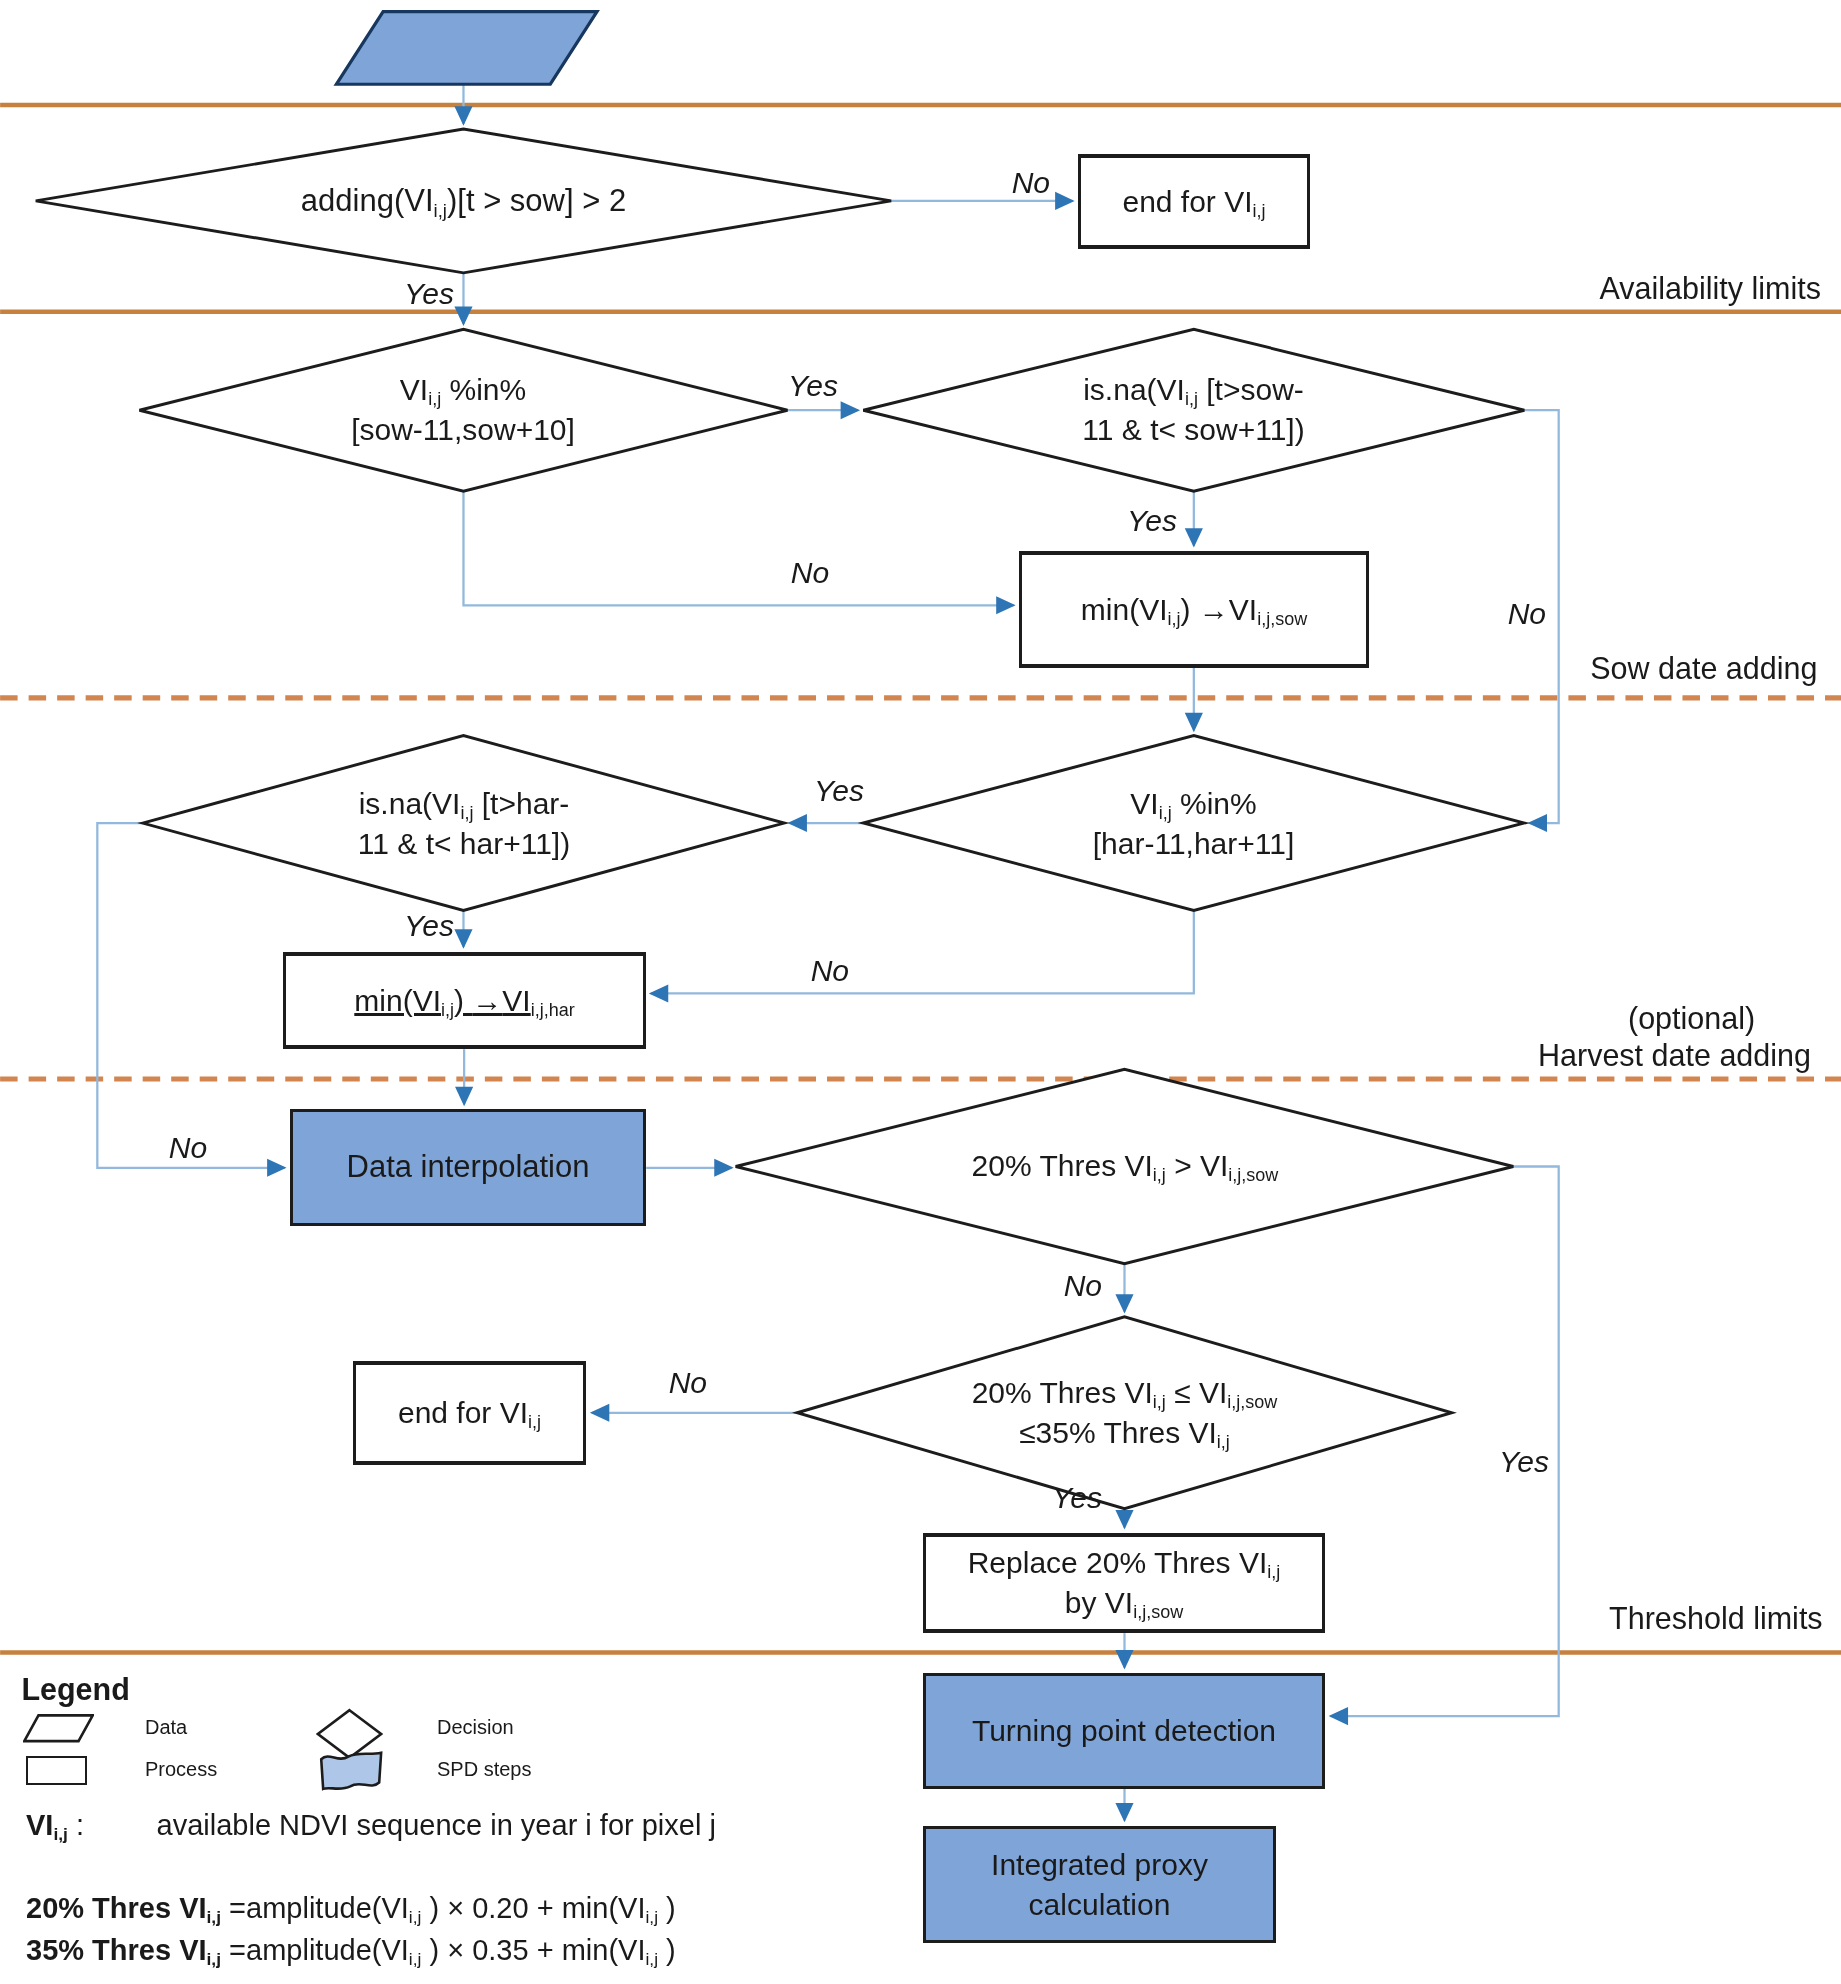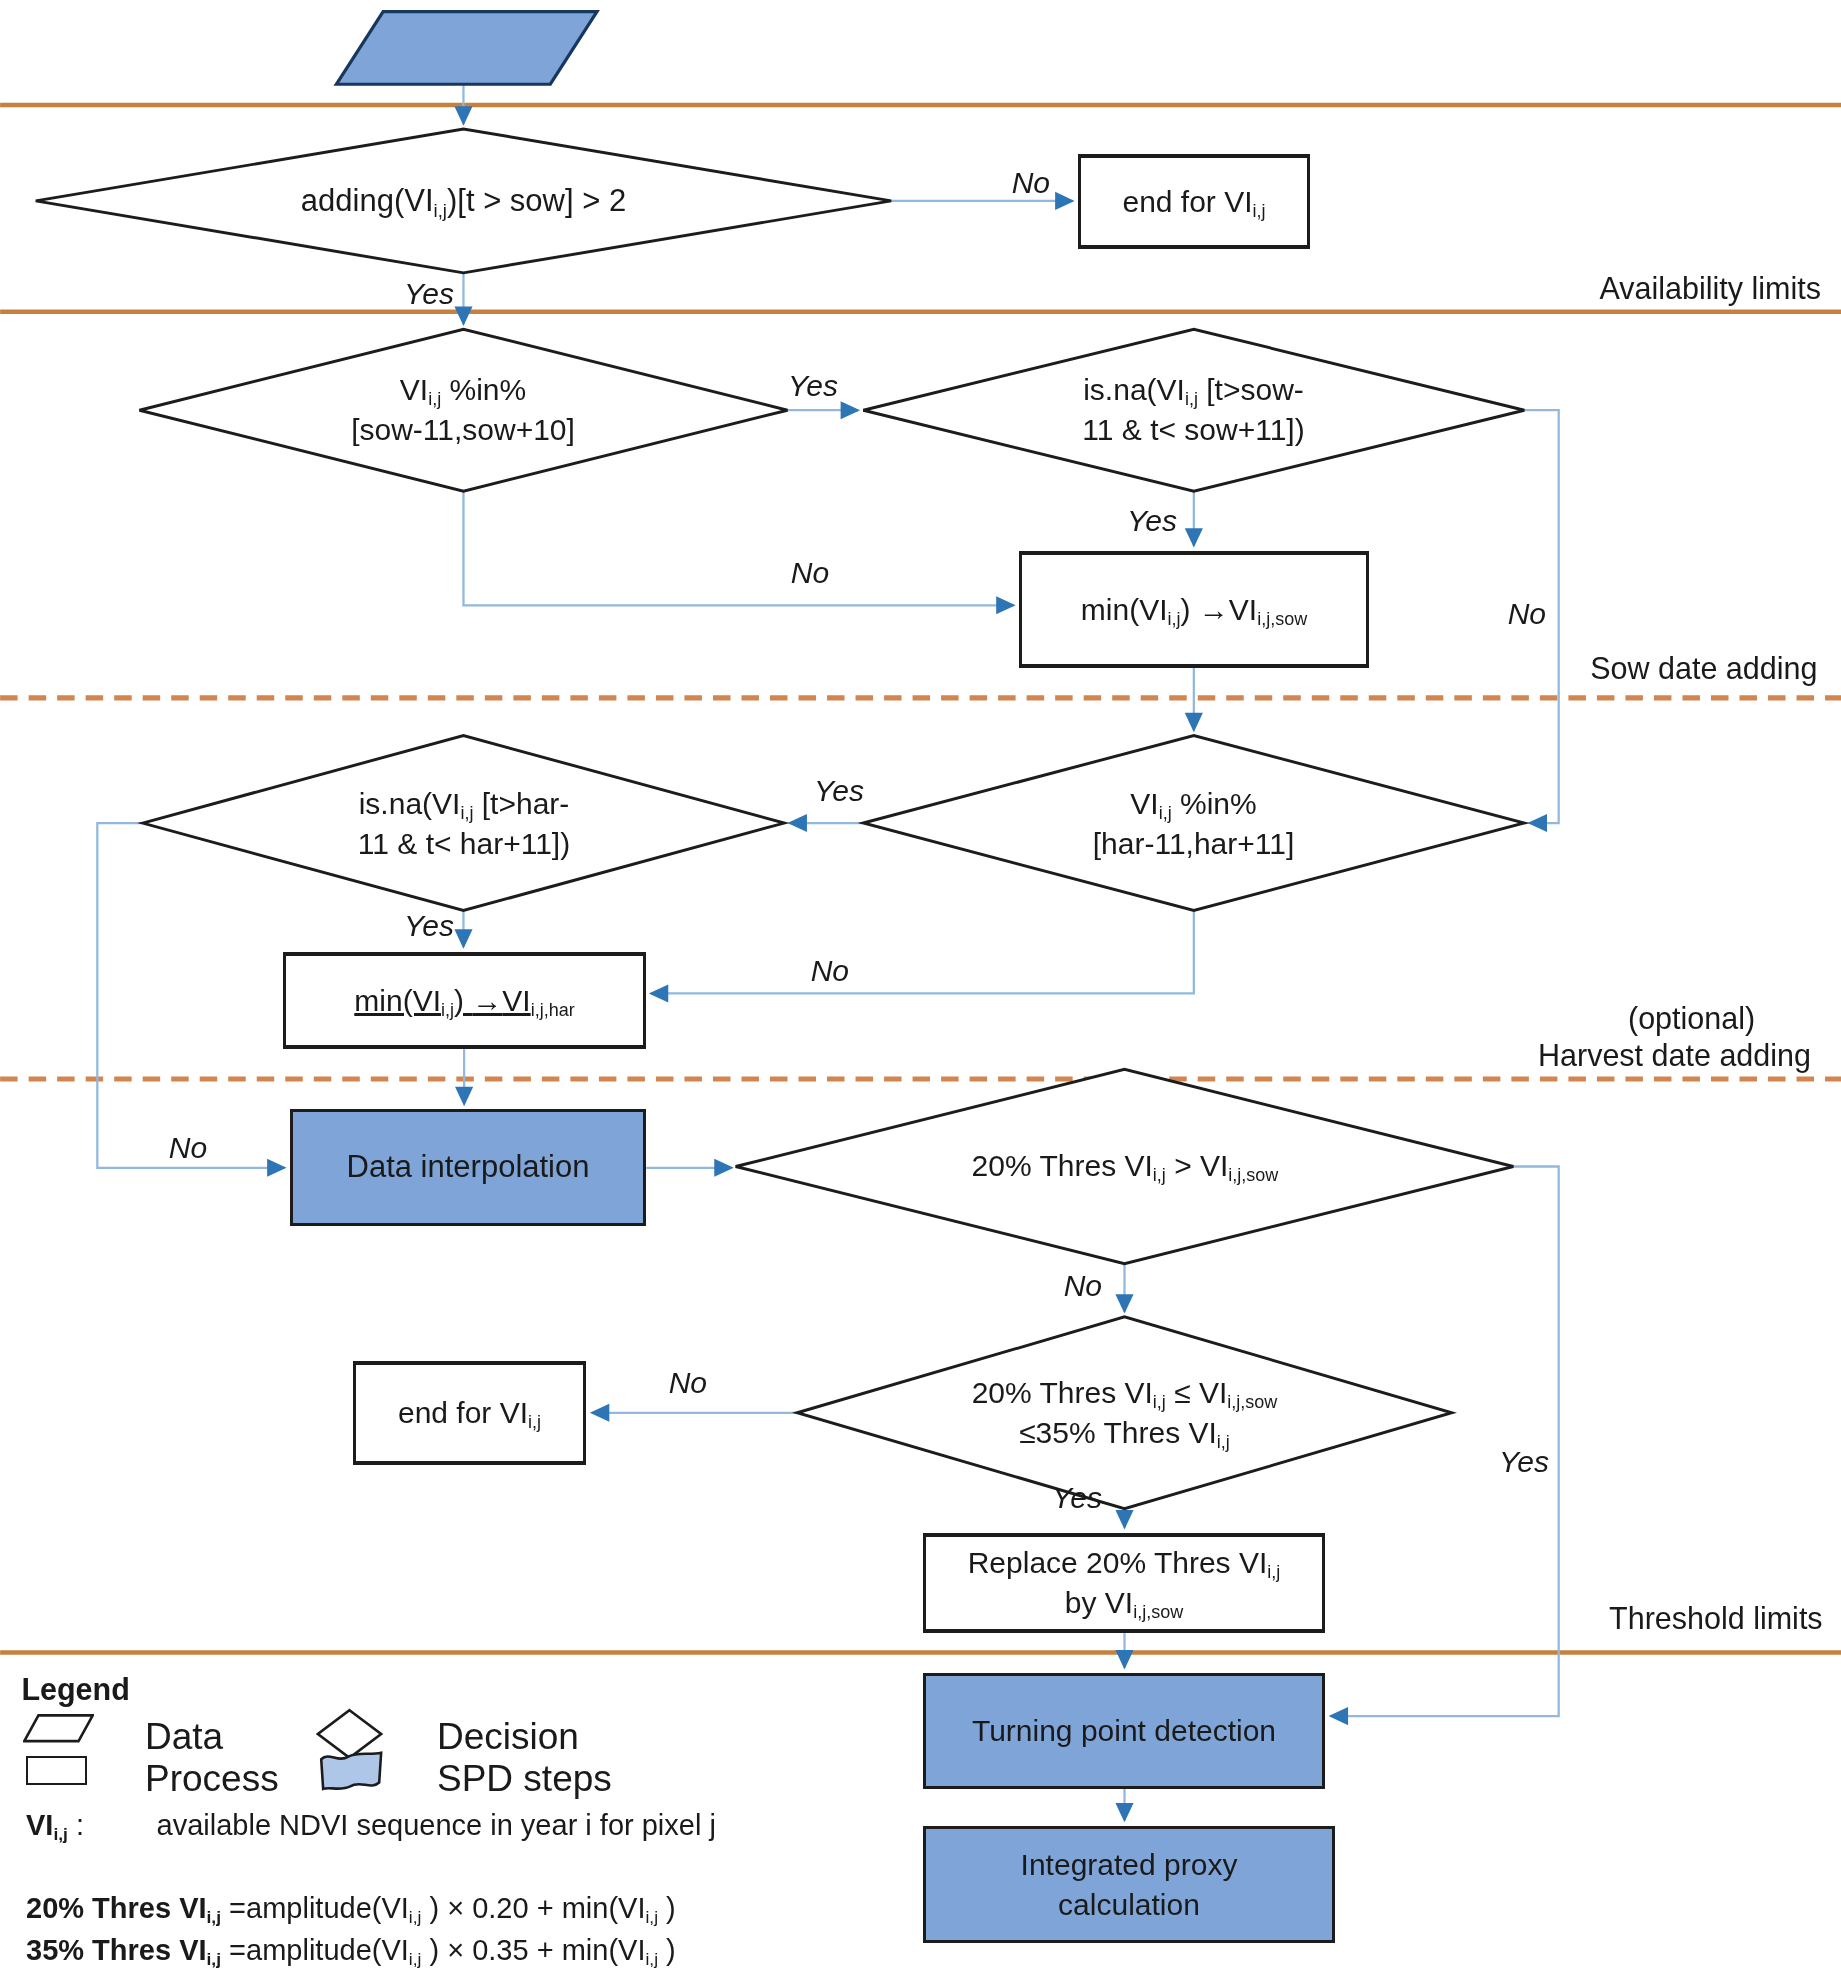--- a/index.html
+++ b/index.html
@@ -25,21 +25,21 @@
     border:3.2px solid #1c1c1c;border-top-width:4.5px;border-bottom-width:4.5px;
     display:flex;flex-direction:column;justify-content:center;align-items:center;
     text-align:center;font-size:30px;line-height:1.32;
   }
   .bluebox{background:var(--shape_fill);border:3.2px solid #1c1c1c;}
   .elabel{position:absolute;font-style:italic;font-size:30px;width:130px;}
   .elabel.r{text-align:right;}
   .elabel.c{text-align:center;}
   .section-label{position:absolute;font-size:30.5px;white-space:nowrap;}
   .legend-title{position:absolute;font-size:30.5px;font-weight:700;}
-  .legend-label{position:absolute;font-size:37px;text-align:center;}
+  .legend-label{position:absolute;font-size:20px;text-align:center;}
   .licon{position:absolute;}
   .licon-rect{position:absolute;box-sizing:border-box;border:2.6px solid #1c1c1c;background:#fff;}
   .def{position:absolute;font-size:29px;white-space:nowrap;line-height:1.2;}
 </style>
 </head>
 <body>
 
 <div class="canvas">
 
   <svg class="layer" width="1842" height="1985" viewBox="0 0 2842 3063">
@@ -129,21 +129,21 @@
   <div class="pbox" style="left:353px;top:1361px;width:233px;height:104px;">
       <div><span>end for VI</span><span class="sub">i,j</span></div>
     </div>
   <div class="pbox" style="left:923px;top:1533px;width:402px;height:100px;">
       <div><span>Replace 20% Thres VI</span><span class="sub">i,j</span></div>
       <div><span>by VI</span><span class="sub">i,j,sow</span></div>
     </div>
   <div class="pbox bluebox" style="left:923px;top:1673px;width:402px;height:116px;">
       <div><span>Turning point detection</span></div>
     </div>
-  <div class="pbox bluebox" style="left:923px;top:1826px;width:412px;height:117px;">
+  <div class="pbox bluebox" style="left:923px;top:1826px;width:353px;height:117px;">
       <div><span>Integrated proxy</span></div>
       <div><span>calculation</span></div>
     </div>
 
   <div class="elabel r" style="left:920px;top:166px;">No</div>
   <div class="elabel r" style="left:324px;top:277px;">Yes</div>
   <div class="elabel c" style="left:748px;top:369px;">Yes</div>
   <div class="elabel c" style="left:745px;top:556px;">No</div>
   <div class="elabel r" style="left:1047px;top:504px;">Yes</div>
   <div class="elabel r" style="left:1416px;top:597px;">No</div>

